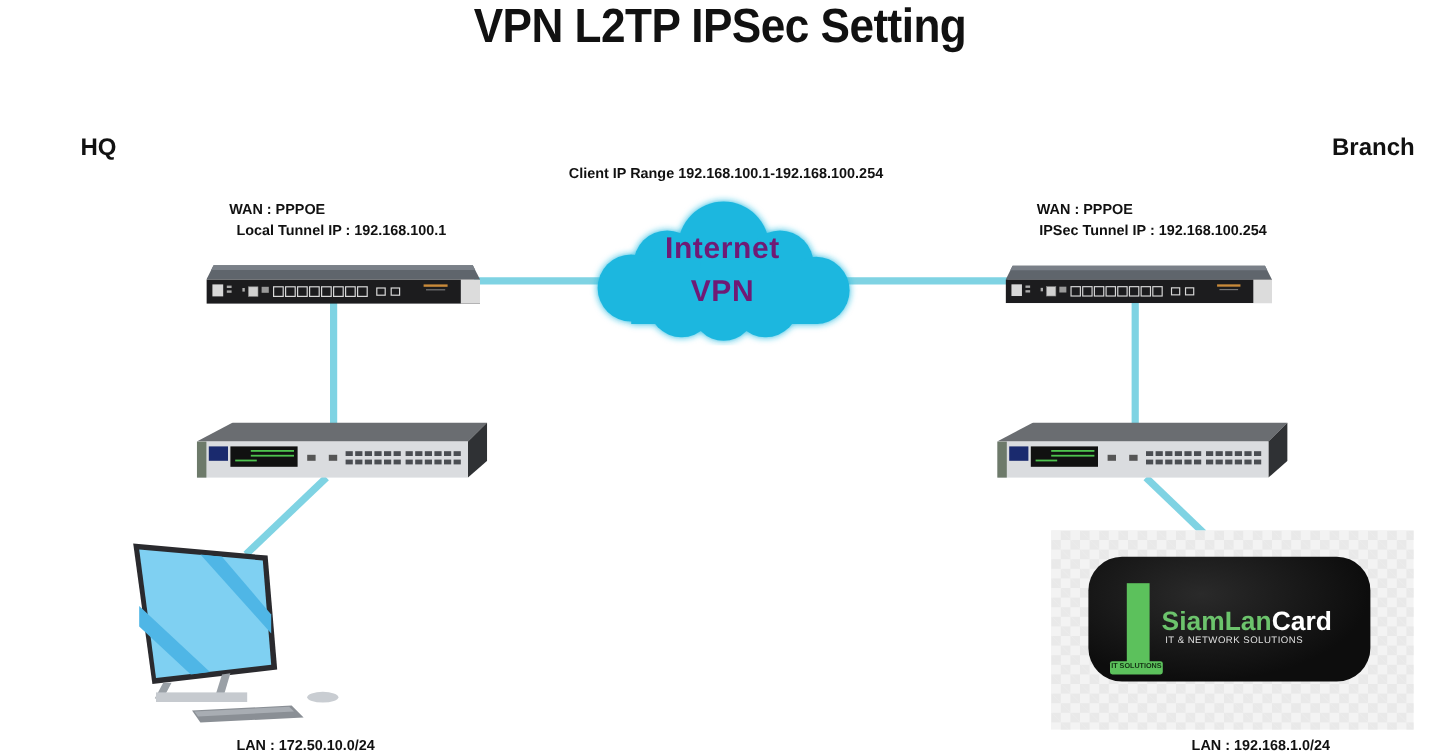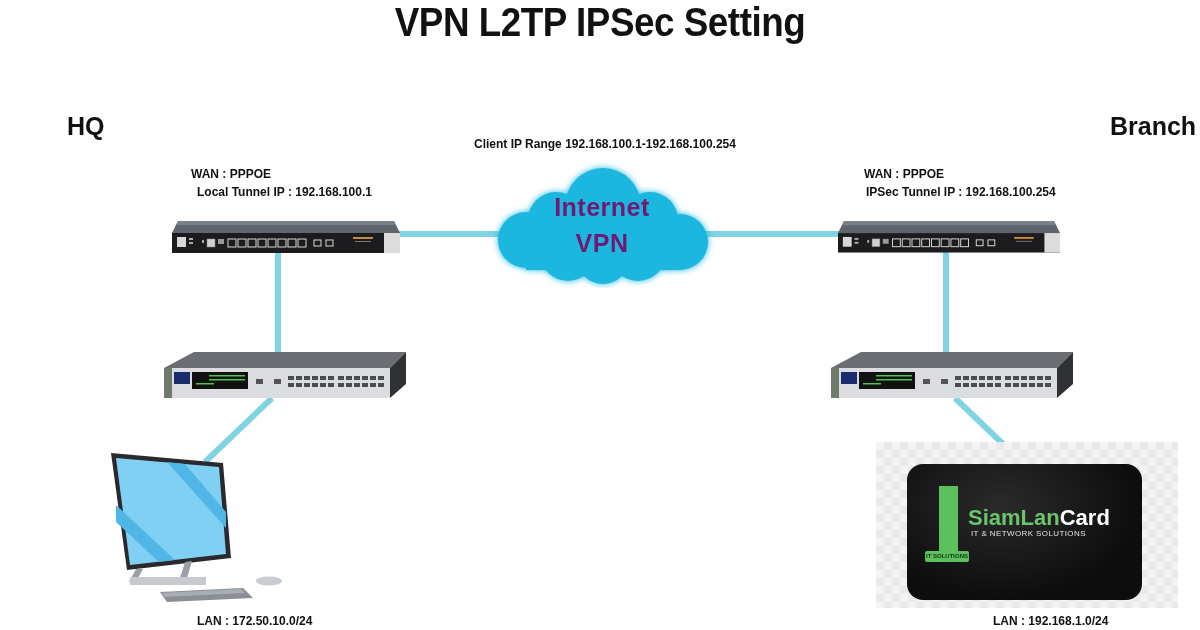--- a/index.html
+++ b/index.html
@@ -1,33 +1,33 @@
 <!DOCTYPE html>
 <html><head>
 <meta charset="utf-8">
 <style>
   html, body { margin:0; padding:0; }
   body { width:1200px; height:630px; background:#ffffff; position:relative; overflow:hidden;
          font-family:"Liberation Sans", sans-serif; color:#111; }
   .abs { position:absolute; }
   .title { left:0; width:1200px; top:0; text-align:center; font-size:40px; font-weight:bold;
            letter-spacing:-0.5px; line-height:44px; transform:scaleX(0.92); }
-  .site { font-size:25px; font-weight:bold; }
+  .site { font-size:20px; font-weight:bold; }
   .lbl { font-size:12px; font-weight:bold; white-space:nowrap; }
   svg#links { position:absolute; left:0; top:0; }
   .router { position:absolute; }
   .switch { position:absolute; }
   .cloud-text { position:absolute; color:#701a75; font-size:25px; font-weight:bold; text-align:center;
                 width:120px; letter-spacing:0.5px; }
   .card-bg { position:absolute; left:876px; top:442px; width:302px; height:166px;
              background-color:#f3f3f3;
              background-image:linear-gradient(45deg,#e9e9e9 25%,transparent 25%,transparent 75%,#e9e9e9 75%),
                               linear-gradient(45deg,#e9e9e9 25%,transparent 25%,transparent 75%,#e9e9e9 75%);
              background-size:16px 16px; background-position:0 0,8px 8px; }
-  .card { position:absolute; left:907px; top:464px; width:235px; height:136px; border-radius:16px;
+  .card { position:absolute; left:907px; top:464px; width:235px; height:104px; border-radius:28px;
           background:radial-gradient(ellipse at 40% 30%, #2a2a2a 0%, #0d0d0d 70%); }
   .card-bar { position:absolute; left:32px; top:22px; width:19px; height:72px; background:#5cc15c; }
   .card-badge { position:absolute; left:18px; top:87px; width:44px; height:11px; background:#5cc15c;
                 border-radius:2px; font-size:6px; color:#143214; font-weight:bold; line-height:11px; text-align:center; }
   .card-brand { position:absolute; left:61px; top:41px; font-size:22px; font-weight:bold; white-space:nowrap; }
   .card-brand .g { color:#6cc36c; }
   .card-brand .w { color:#ffffff; }
   .card-tag { position:absolute; left:64px; top:65px; font-size:8px; color:#e0e0e0; letter-spacing:0.4px; white-space:nowrap; }
 </style>
 </head>

